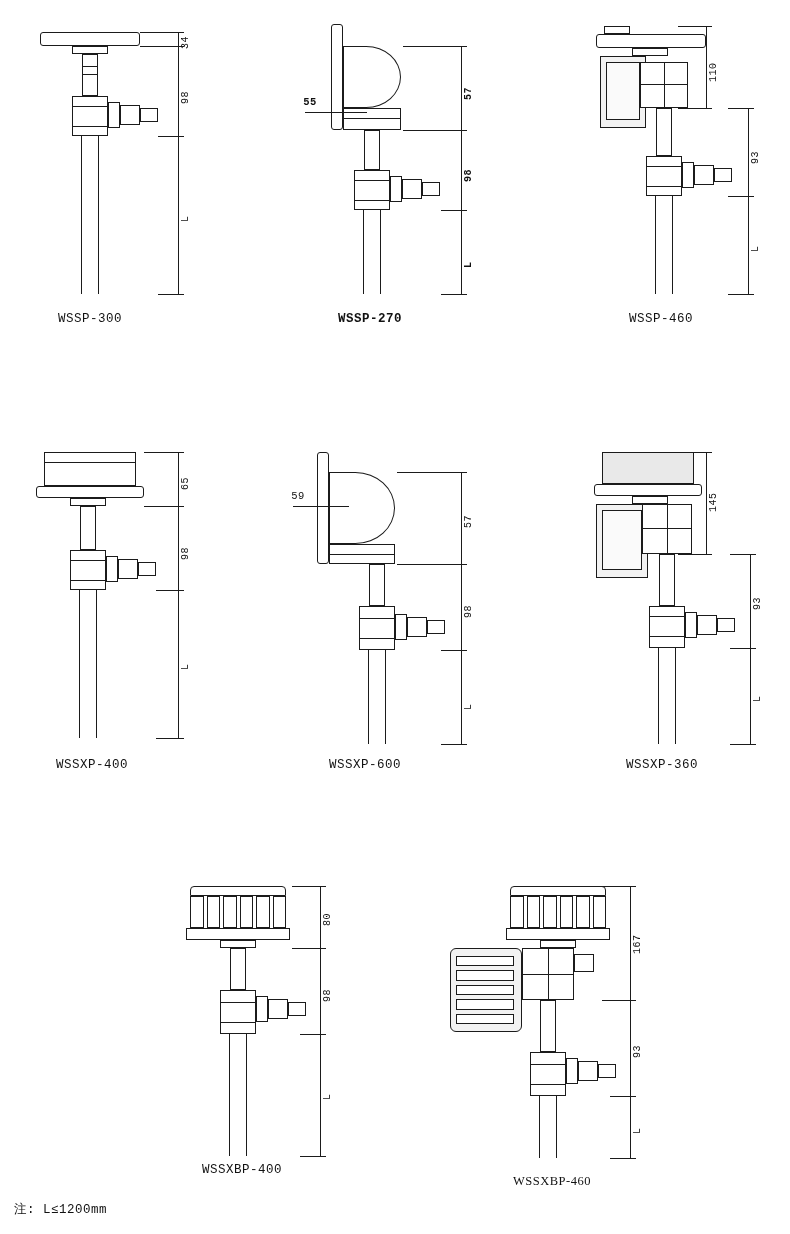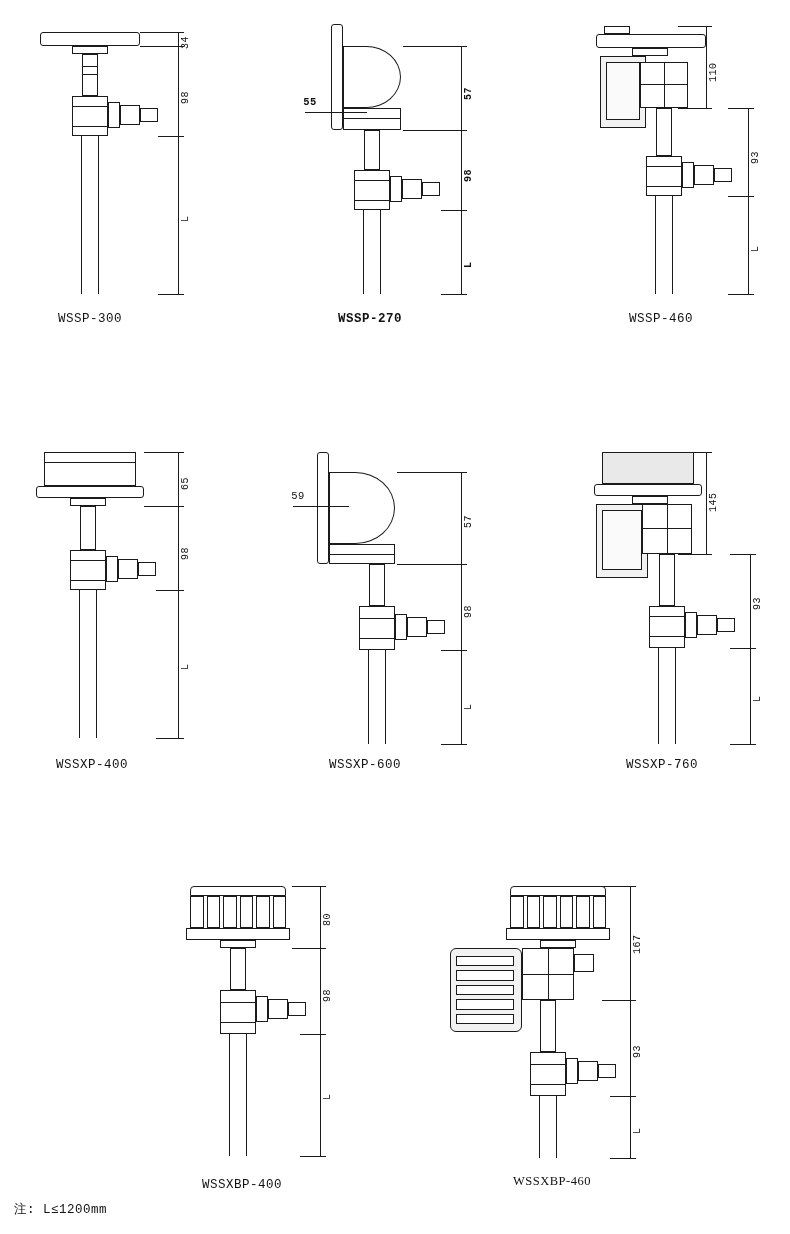--- a/index.html
+++ b/index.html
@@ -288,21 +288,21 @@
 
     <div class="dimline" style="left:222px;top:124px;height:94px;"></div>
     <div class="tick" style="left:202px;top:124px;width:26px;"></div>
     <div class="tick" style="left:202px;top:218px;width:26px;"></div>
     <div class="dimtxt" style="left:224px;top:156px;height:24px;">93</div>
 
     <div class="dimline" style="left:222px;top:218px;height:96px;"></div>
     <div class="tick" style="left:202px;top:314px;width:26px;"></div>
     <div class="dimtxt" style="left:224px;top:258px;height:14px;">L</div>
 
-    <div class="caption" style="left:62px;top:328px;width:144px;">WSSXP-760</div>
+    <div class="caption" style="left:62px;top:328px;width:144px;">WSSXP-360</div>
   </div>
 
   <div class="unit" style="left:140px;top:870px;width:260px;height:320px;">
 
     <div class="box" style="left:50px;top:16px;width:96px;height:10px;border-radius:4px 4px 0 0;"></div>
     <div class="ribs" style="left:50px;top:26px;width:96px;height:32px;">
       <i></i>
       <i></i>
       <i></i>
       <i></i>
@@ -330,21 +330,21 @@
     <div class="dimtxt" style="left:182px;top:32px;height:24px;">80</div>
 
     <div class="dimline" style="left:180px;top:78px;height:86px;"></div>
     <div class="tick" style="left:160px;top:164px;width:26px;"></div>
     <div class="dimtxt" style="left:182px;top:108px;height:24px;">98</div>
 
     <div class="dimline" style="left:180px;top:164px;height:122px;"></div>
     <div class="tick" style="left:160px;top:286px;width:26px;"></div>
     <div class="dimtxt" style="left:182px;top:216px;height:14px;">L</div>
 
-    <div class="caption" style="left:24px;top:308px;width:156px;">WSSXBP-400</div>
+    <div class="caption" style="left:24px;top:293px;width:156px;">WSSXBP-400</div>
   </div>
 
   <div class="unit" style="left:420px;top:870px;width:300px;height:320px;">
 
     <div class="box" style="left:90px;top:16px;width:96px;height:10px;border-radius:4px 4px 0 0;"></div>
     <div class="ribs" style="left:90px;top:26px;width:96px;height:32px;">
       <i></i>
       <i></i>
       <i></i>
       <i></i>

